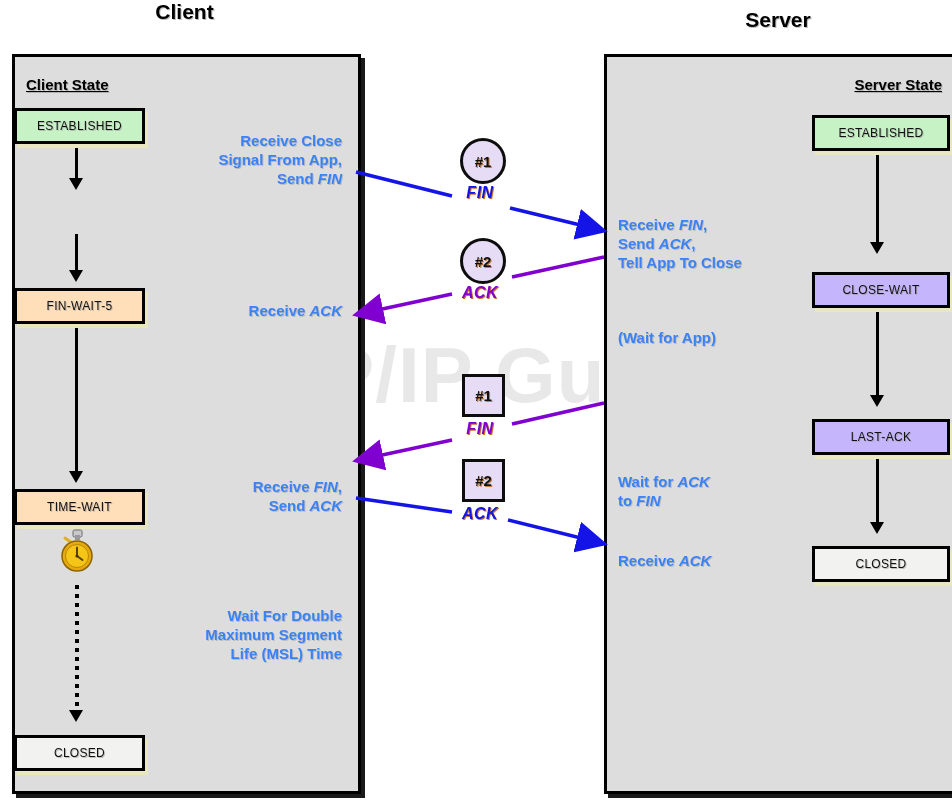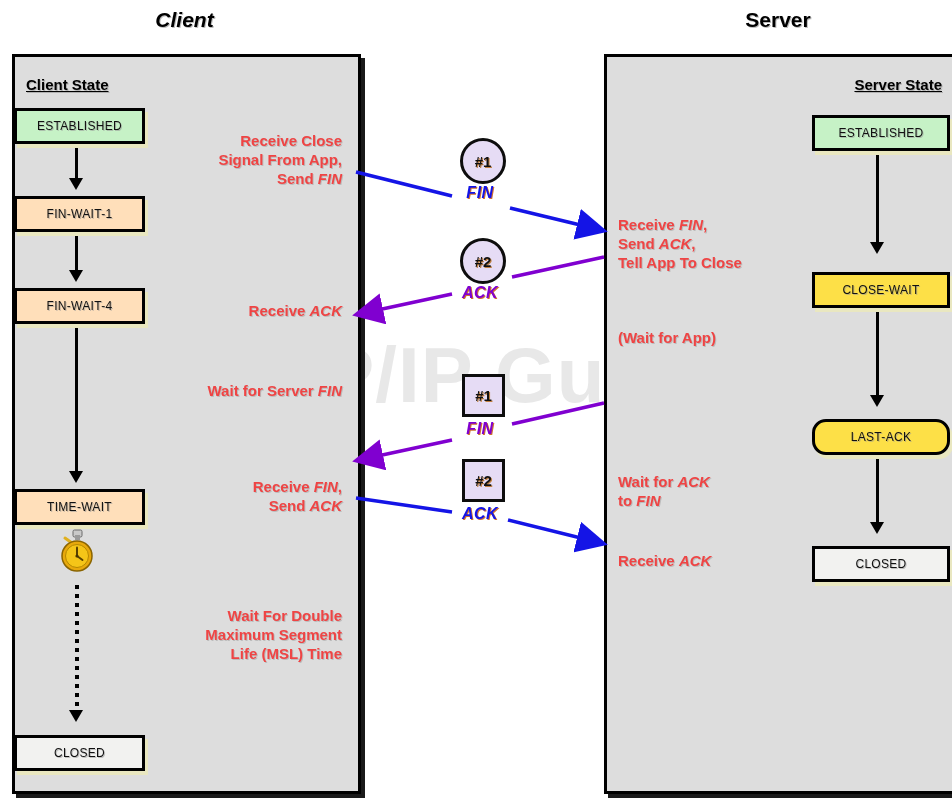--- a/index.html
+++ b/index.html
@@ -18,21 +18,21 @@
     letter-spacing:1px;white-space:nowrap;
     user-select:none;z-index:1;
   }
 
   
   .col-title{
     position:absolute;font-size:21px;font-weight:bold;color:#000;
     text-align:center;z-index:6;
     text-shadow:1px 1px 0 #bdbdbd;
   }
-  #title-client{left:12px;top:8px;width:345px;font-style:italic;}
+  #title-client{left:12px;top:0;width:345px;}
   #title-server{left:604px;top:8px;width:348px;}
 
   
   .panel{
     position:absolute;background:#dddddd;
     border:3px solid #000000;
     box-shadow:4px 4px 0 #1a1a1a;
     z-index:2;
   }
   #panel-client{left:12px;top:54px;width:343px;height:734px;}
@@ -51,42 +51,42 @@
     position:absolute;z-index:5;
     border:3px solid #000;
     box-shadow:3px 4px 0 #e9e7c0;
     font-size:12px;font-weight:normal;color:#111;
     display:flex;align-items:center;justify-content:center;
     letter-spacing:.3px;
     text-shadow:1px 1px 0 rgba(150,150,150,.55);
   }
   .st-green{background:#c6f2c6;}
   .st-orange{background:#ffdfba;}
-  .st-pink{background:#fde047;}
+  .st-pink{background:#c4b5fd;}
   .st-white{background:#f2f2f0;}
 
   
   .vline{position:absolute;width:3px;background:#000;z-index:4;}
   .vhead{
     position:absolute;width:0;height:0;z-index:4;
     border-left:7px solid transparent;border-right:7px solid transparent;
     border-top:12px solid #000;
   }
   .vdots{
     position:absolute;width:4px;z-index:4;
     background-image:linear-gradient(#000 50%,transparent 50%);
     background-size:4px 9px;background-repeat:repeat-y;
   }
 
   
   .stopwatch{position:absolute;z-index:5;}
 
   
   .note{
-    position:absolute;font-size:15px;font-weight:bold;color:#ef4444;
+    position:absolute;font-size:15px;font-weight:bold;color:#3b82f6;
     line-height:19px;z-index:5;white-space:pre-line;
     text-shadow:1px 1px 0 #bcbcbc;
   }
   .note.right{text-align:right;}
   .note i{font-style:italic;}
 
   
   .msgsvg{position:absolute;left:0;top:0;width:952px;height:800px;z-index:3;pointer-events:none;}
 
   
@@ -116,22 +116,21 @@
   <div class="panel" id="panel-client"></div>
   <div class="panel" id="panel-server"></div>
 
   <div class="col-title" id="title-client">Client</div>
   <div class="col-title" id="title-server">Server</div>
 
   <div class="panel-head" id="head-client">Client State</div>
   <div class="panel-head" id="head-server">Server State</div>
 
   <div class="state st-green" style="left:14px;top:108px;width:125px;height:30px;">ESTABLISHED</div>
-  <div class="state st-orange" style="left:14px;top:196px;width:125px;height:30px;">FIN-WAIT-1</div>
-  <div class="state st-orange" style="left:14px;top:288px;width:125px;height:30px;">FIN-WAIT-4</div>
+  <div class="state st-orange" style="left:14px;top:288px;width:125px;height:30px;">FIN-WAIT-5</div>
   <div class="state st-orange" style="left:14px;top:489px;width:125px;height:30px;">TIME-WAIT</div>
   <div class="state st-white" style="left:14px;top:735px;width:125px;height:30px;">CLOSED</div>
 
   <div class="vline" style="left:75px;top:146px;height:32px;"></div>
   <div class="vhead" style="left:69px;top:178px;"></div>
 
   <div class="vline" style="left:75px;top:234px;height:36px;"></div>
   <div class="vhead" style="left:69px;top:270px;"></div>
 
   <div class="vline" style="left:75px;top:326px;height:145px;"></div>
@@ -148,27 +147,26 @@
       <line x1="21" y1="27" x2="26.5" y2="31" stroke="#5a4200" stroke-width="2" stroke-linecap="round"></line>
       <circle cx="21" cy="27" r="1.6" fill="#4a3500"></circle>
     </svg>
   </div>
 
   <div class="vdots" style="left:75px;top:585px;height:125px;"></div>
   <div class="vhead" style="left:69px;top:710px;"></div>
 
   <div class="note right" style="left:150px;top:131px;width:192px;">Receive Close<br>Signal From App,<br>Send <i>FIN</i></div>
   <div class="note right" style="left:150px;top:301px;width:192px;">Receive <i>ACK</i></div>
-  <div class="note right" style="left:130px;top:381px;width:212px;">Wait for Server <i>FIN</i></div>
   <div class="note right" style="left:150px;top:477px;width:192px;">Receive <i>FIN</i>,<br>Send <i>ACK</i></div>
   <div class="note right" style="left:140px;top:606px;width:202px;">Wait For Double<br>Maximum Segment<br>Life (MSL) Time</div>
 
   <div class="state st-green" style="left:812px;top:115px;width:132px;height:30px;">ESTABLISHED</div>
   <div class="state st-pink" style="left:812px;top:272px;width:132px;height:30px;">CLOSE-WAIT</div>
-  <div class="state st-pink" style="left:812px;top:419px;width:132px;height:30px;border-radius:14px;">LAST-ACK</div>
+  <div class="state st-pink" style="left:812px;top:419px;width:132px;height:30px;">LAST-ACK</div>
   <div class="state st-white" style="left:812px;top:546px;width:132px;height:30px;">CLOSED</div>
 
   <div class="vline" style="left:876px;top:153px;height:89px;"></div>
   <div class="vhead" style="left:870px;top:242px;"></div>
 
   <div class="vline" style="left:876px;top:310px;height:85px;"></div>
   <div class="vhead" style="left:870px;top:395px;"></div>
 
   <div class="vline" style="left:876px;top:457px;height:65px;"></div>
   <div class="vhead" style="left:870px;top:522px;"></div>

